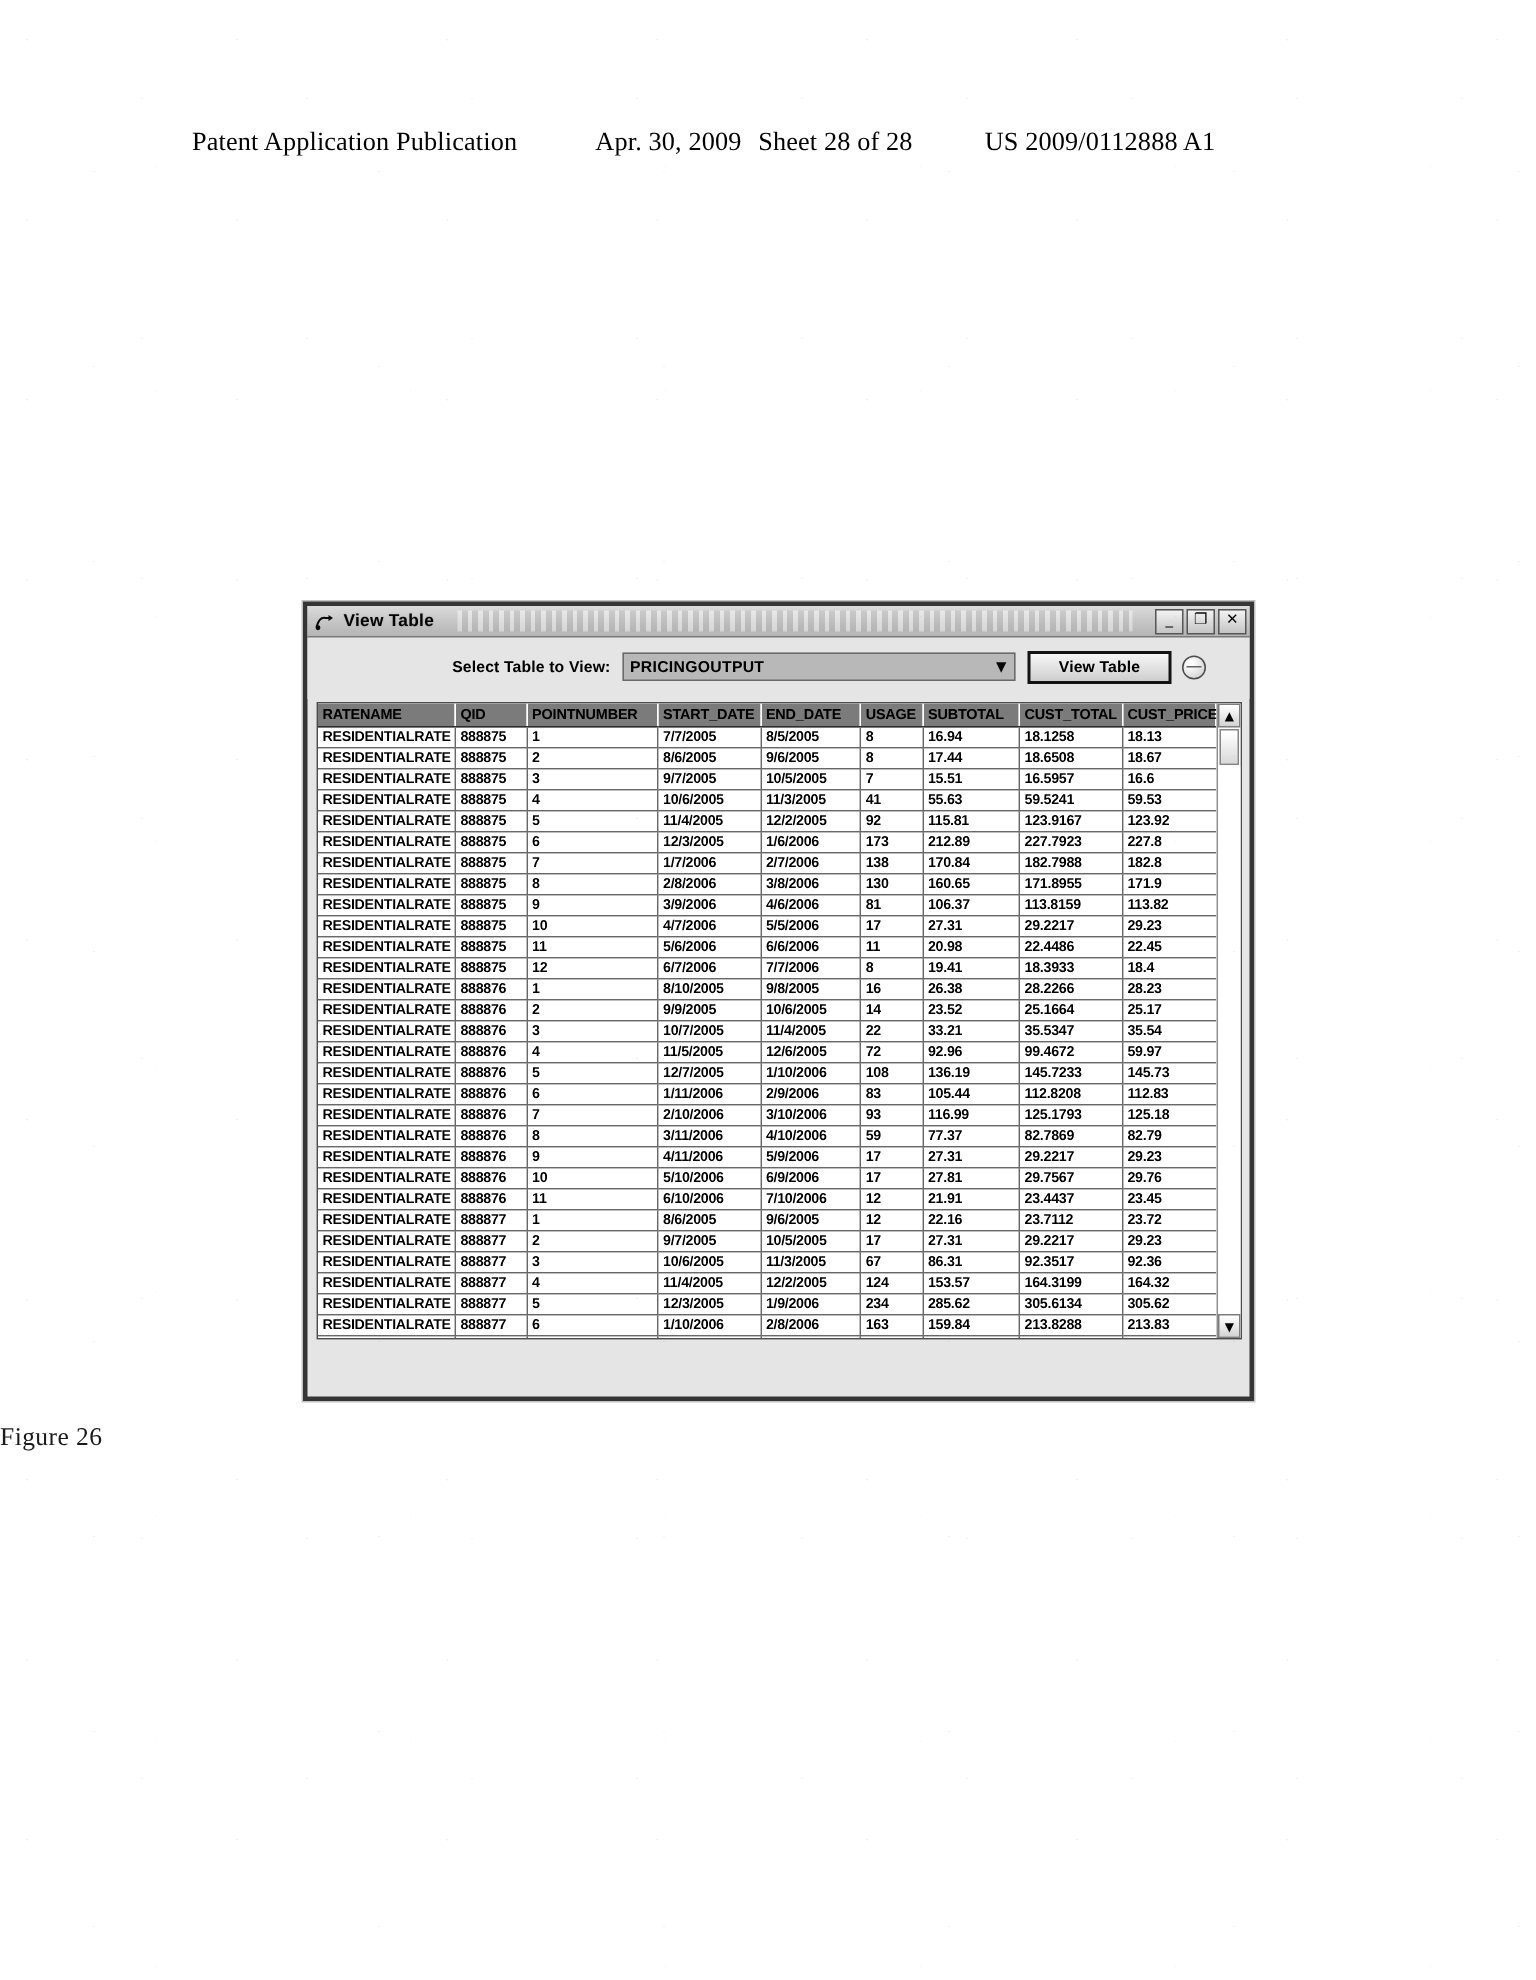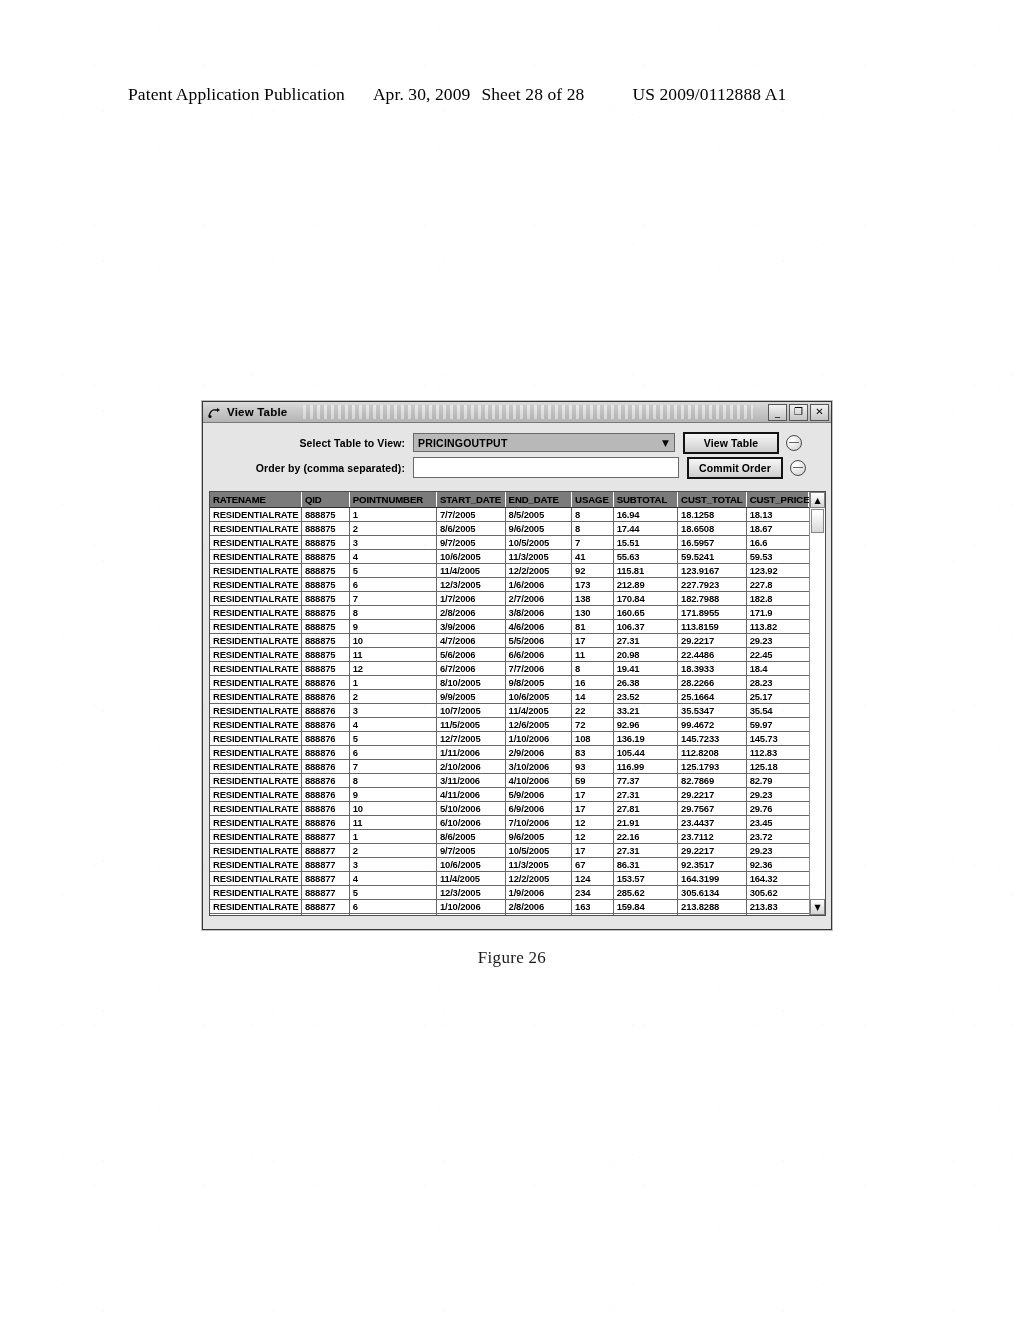--- a/index.html
+++ b/index.html
@@ -23,33 +23,33 @@
     width: 768px;
     display: flex;
     align-items: baseline;
     font-family: "Liberation Serif", serif;
     font-weight: normal;
     font-size: 17.5px;
     color: #000;
     letter-spacing: 0.1px;
   }
   .ph-pub    { white-space: nowrap; }
-  .ph-date   { white-space: nowrap; margin-left: 28px; }
+  .ph-date   { white-space: nowrap; margin-left: 52px; }
   .ph-sheet  { white-space: nowrap; margin-left: 11px; }
   .ph-num    { white-space: nowrap; margin-left: 48px; }
 
   
   .app-window {
     position: absolute;
     left: 202px;
     top: 401px;
     width: 628px;
     height: 527px;
     background: #d7d5d2;
-    border: 1px solid #be185d;
+    border: 3px solid #be185d;
     box-shadow: 0 0 0 1px #b9b7b4;
     filter: grayscale(100%) contrast(118%);
   }
 
   
   .titlebar {
     height: 20px;
     background: linear-gradient(180deg,#cfcdc9 0%, #bfbdb9 45%, #aeaca8 100%);
     border-bottom: 1px solid #7d7b78;
     display: flex;
@@ -260,21 +260,21 @@
     border: 1px solid #86847f;
   }
   .vs-track { flex: 1 1 auto; background: #f3f1ee; }
 
   
   .figure-caption {
     position: absolute;
     top: 948px;
     left: 0;
     width: 1024px;
-    text-align: center;
+    text-align: left;
     font-family: "Liberation Serif", serif;
     font-size: 17px;
     color: #1a1a1a;
     letter-spacing: .3px;
   }
 
   
   .scan-noise {
     position: absolute;
     inset: 0;
@@ -322,26 +322,20 @@
     <div class="form-row">
       <span class="form-label">Select Table to View:</span>
       <span class="combo">
         <span class="combo-value">PRICINGOUTPUT</span>
         <span class="combo-arrow">▼</span>
       </span>
       <span class="act-btn">View Table</span>
       <span class="help-icon"></span>
     </div>
 
-    <div class="form-row">
-      <span class="form-label">Order by (comma separated):</span>
-      <input class="textinput" type="text" placeholder="" style="">
-      <span class="act-btn">Commit Order</span>
-      <span class="help-icon"></span>
-    </div>
 
   </div>
 
   <div class="table-wrap">
     <div class="table-scrollport">
       <table class="grid">
         <colgroup>
           <col class="c-rate">
             <col class="c-qid">
             <col class="c-pt">

